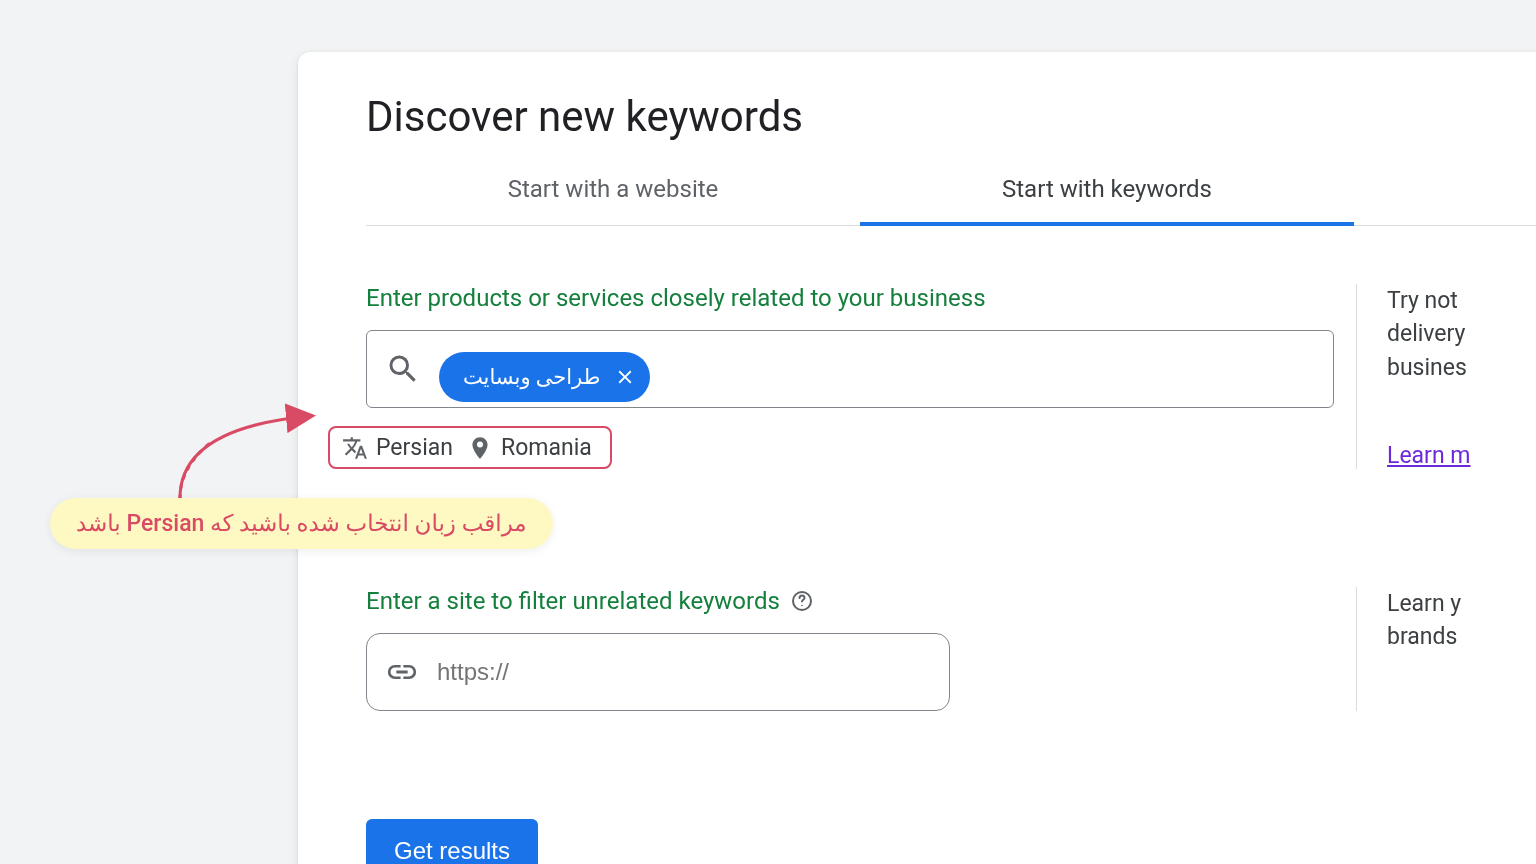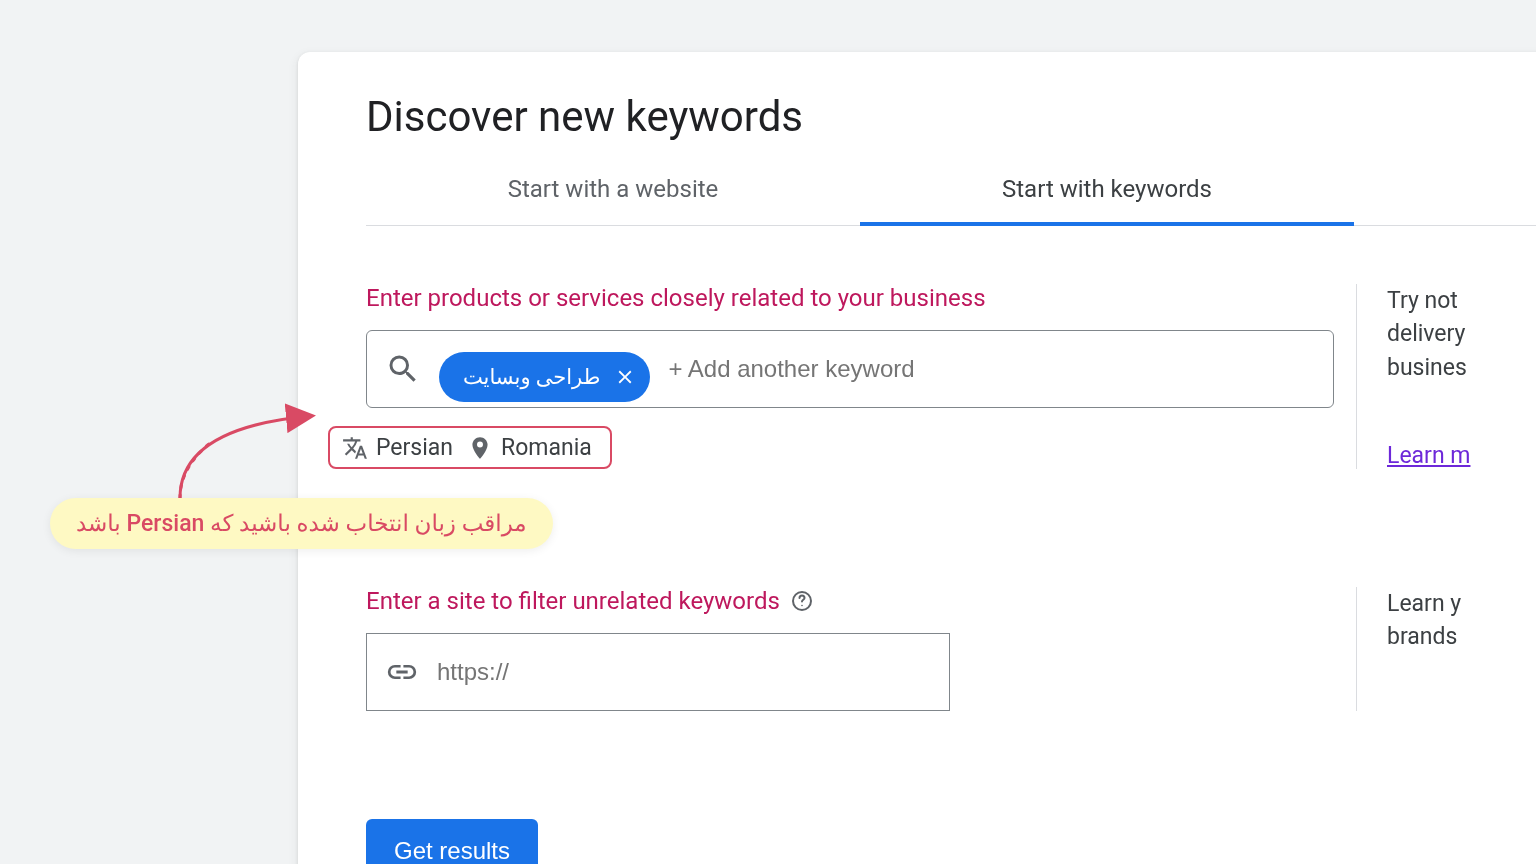--- a/index.html
+++ b/index.html
@@ -65,21 +65,21 @@
     border-left: 1px solid #dadce0;
     padding-left: 30px;
     margin-left: 22px;
     min-height: 120px;
     display:flex;
     flex-direction:column;
     justify-content:space-between;
   }
   .field-label {
     font-size: 24px;
-    color: #be185d;
+    color: #15803d;
     margin-bottom: 18px;
     display:flex;
     align-items:center;
     gap:10px;
   }
   .kw-box {
     border: 1px solid #80868b;
     border-radius: 6px;
     height: 78px;
     display: flex;
@@ -120,21 +120,21 @@
     color: #3c4043;
     gap: 8px;
     cursor:pointer;
     position:relative;
     left:-38px;
     justify-content:flex-end;
   }
   .lang-loc svg { width:26px; height:26px; color:#5f6368; }
   .site-box {
     border: 1px solid #80868b;
-    border-radius: 0;
+    border-radius: 14px;
     height: 78px;
     display: flex;
     align-items: center;
     padding: 0 18px;
     gap: 18px;
     width: 584px;
   }
   .site-input {
     font-size: 24px;
     color: #5f6368;
@@ -211,21 +211,20 @@
       <div class="kw-box">
         <svg class="search-ico" viewBox="0 0 24 24" fill="currentColor">
             <path d="M15.5 14h-.79l-.28-.27A6.471 6.471 0 0016 9.5 6.5 6.5 0 109.5 16c1.61 0 3.09-.59 4.23-1.57l.27.28v.79l5 4.99L20.49 19l-4.99-5zm-6 0C7.01 14 5 11.99 5 9.5S7.01 5 9.5 5 14 7.01 14 9.5 11.99 14 9.5 14z"></path>
           </svg>
         <div class="chip">
           <span>طراحی وبسایت</span>
           <svg class="x-ico" viewBox="0 0 24 24" fill="currentColor">
               <path d="M19 6.41L17.59 5 12 10.59 6.41 5 5 6.41 10.59 12 5 17.59 6.41 19 12 13.41 17.59 19 19 17.59 13.41 12z"></path>
             </svg>
         </div>
-        <input class="add-kw" placeholder="+ Add another keyword" style="">
       </div>
       <div class="lang-loc">
         <svg viewBox="0 0 24 24" fill="currentColor">
             <path d="M12.87 15.07l-2.54-2.51.03-.03A17.52 17.52 0 0014.07 6H17V4h-7V2H8v2H1v2h11.17C11.5 7.92 10.44 9.75 9 11.35 8.07 10.32 7.3 9.19 6.69 8h-2c.73 1.63 1.73 3.17 2.98 4.56l-5.09 5.02L4 19l5-5 3.11 3.11.76-2.04zM18.5 10h-2L12 22h2l1.12-3h4.75L21 22h2l-4.5-12zm-2.62 7l1.62-4.33L19.12 17h-3.24z"></path>
           </svg>
         <span>Persian</span>
         <svg viewBox="0 0 24 24" fill="currentColor" style="margin-left:6px;">
             <path d="M12 2C8.13 2 5 5.13 5 9c0 5.25 7 13 7 13s7-7.75 7-13c0-3.87-3.13-7-7-7zm0 9.5A2.5 2.5 0 1112 6a2.5 2.5 0 010 5.5z"></path>
           </svg>
         <span>Romania</span>

